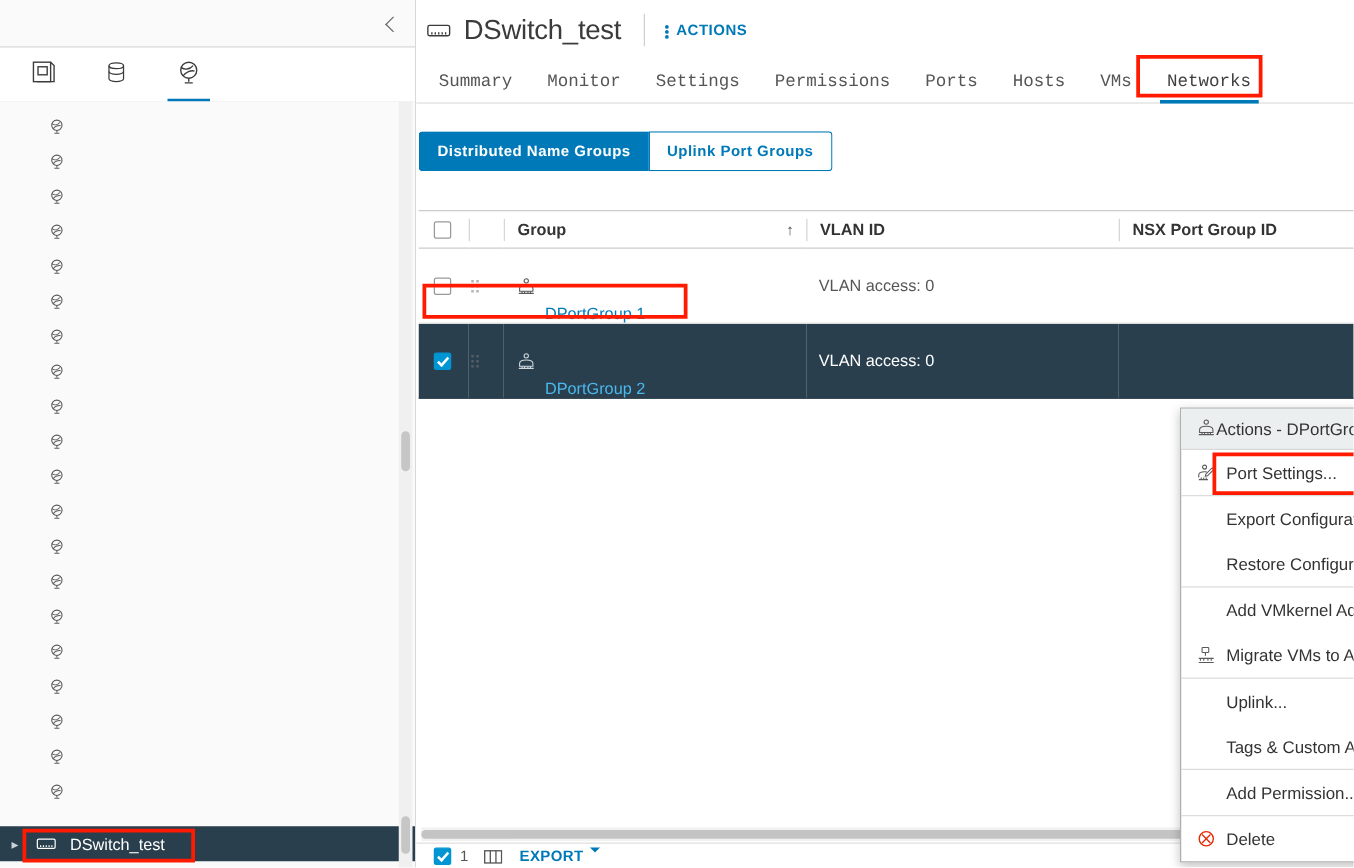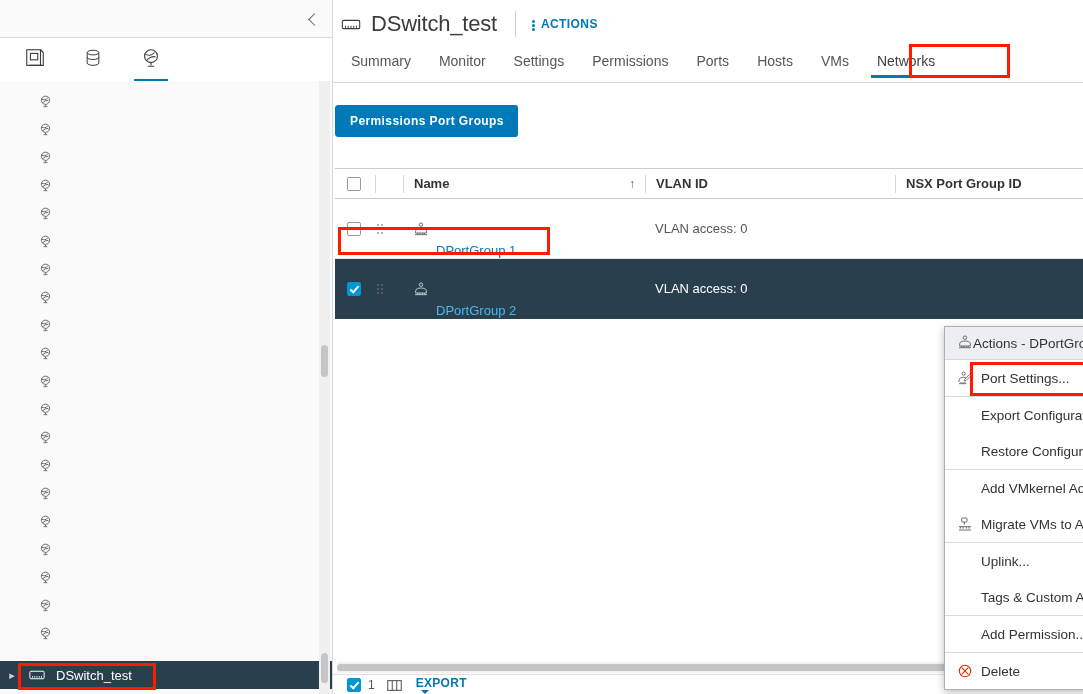--- a/index.html
+++ b/index.html
@@ -206,25 +206,26 @@
   }
   .actions-label {
     font-size: 12px;
     font-weight: bold;
     letter-spacing: 0.4px;
     color: #0079b8;
   }
   .tabs {
     height: 34px;
     display: flex;
-    align-items: center;
+    align-items: flex-end;
     padding-left: 4px;
     border-bottom: 1px solid #d9d9d9;
     background: #ffffff;
     position: relative;
+    font-family: Liberation Mono, monospace;
   }
   .tab {
     padding: 0 14px 8px 14px;
     font-size: 14px;
     color: #565656;
     cursor: pointer;
     position: relative;
     white-space: nowrap;
   }
   .tab.active { color: #404040; }
@@ -445,21 +446,20 @@
   .cols-icon { margin-left: 12px; display:flex; align-items:center; cursor:pointer;}
   .export-link {
     margin-left: 14px;
     color: #0079b8;
     font-weight: bold;
     font-size: 12px;
     letter-spacing: .3px;
     cursor: pointer;
     display: flex;
     align-items: flex-start;
-    flex-direction: column;
   }
   .caret-d {
     margin-left: 5px;
     width: 0; height: 0;
     border-top: 4px solid #0079b8;
     border-left: 4px solid transparent;
     border-right: 4px solid transparent;
   }
 </style>
 </head>
@@ -778,21 +778,24 @@
         <div class="tab"><span>Ports</span></div>
         <div class="tab"><span>Hosts</span></div>
         <div class="tab"><span>VMs</span></div>
         <div class="tab active"><span>Networks</span></div>
       </div>
 
     <div class="content">
 
       <div class="btn-group" id="toggle-group">
           <div class="bg-btn sel first">
-            <span>Permissions Port Groups</span>
+            <span>Distributed Name Groups</span>
+          </div>
+          <div class="bg-btn last">
+            <span>Uplink Port Groups</span>
           </div>
         </div>
 
       <div class="table-wrap">
         <table class="grid">
           <colgroup>
             <col style="width:40px">
               <col style="width:28px">
               <col style="width:242px">
             <col style="width:250px">
@@ -803,21 +806,21 @@
               <th class="nolead">
                 <div class="thin" style="padding-left:12px;border-left:none;">
                   <span class="cb"></span>
                 </div>
               </th>
               <th>
                   <div class="thin" style="padding-left:0;"></div>
                 </th>
               <th>
                 <div class="thin">
-                  <span>Name</span>
+                  <span>Group</span>
                   <span class="sort-arrow">↑</span>
                 </div>
               </th>
               <th>
                 <div class="thin">
                   <span>VLAN ID</span>
                 </div>
               </th>
               <th>
                 <div class="thin">

